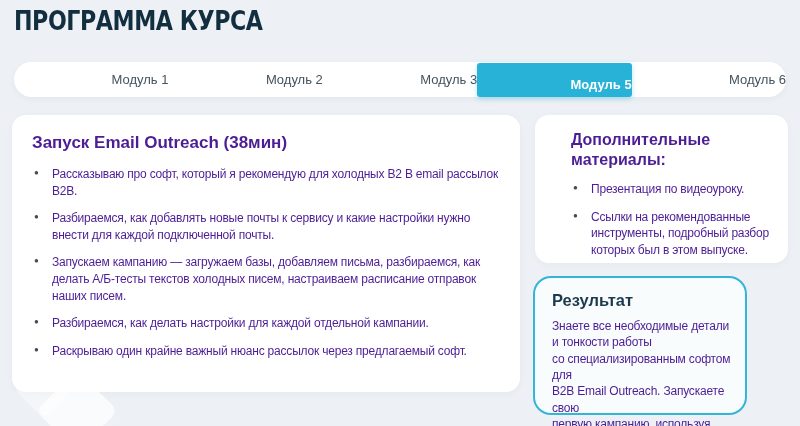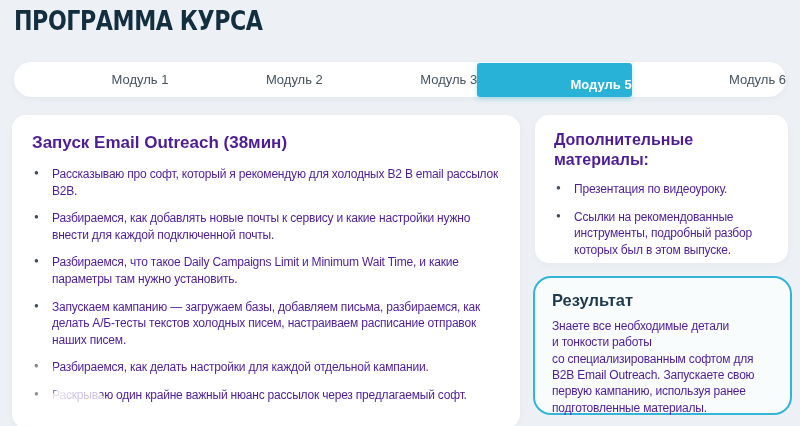--- a/index.html
+++ b/index.html
@@ -38,38 +38,38 @@
   .panel {
     position:absolute; background:#ffffff; border-radius:14px;
     box-shadow:0 2px 8px rgba(20,50,70,0.04);
   }
   .panel-lesson {
     left:12px; top:115px; width:508px; min-height:277px;
     padding:17px 18px 14px 20px;
   }
   .panel-materials {
     left:535px; top:115px; width:253px; height:148px;
-    padding:15px 16px 12px 19px;
+    padding:15px 16px 12px 36px;
   }
   .panel-heading {
     font-size:17px; font-weight:700; color:#4c1d95;
     margin-bottom:13px; line-height:1.25;
   }
   .panel-materials .panel-heading { font-size:16px; margin-bottom:11px; }
   ul.bullets { list-style:none; }
   ul.bullets li {
     position:relative; padding-left:20px; margin-bottom:11px;
     font-size:12px; line-height:1.38; color:#4c1d95; letter-spacing:-0.2px;
   }
   ul.bullets li::before {
     content:"●"; position:absolute; left:2px; top:1px;
     font-size:8px; color:#3f4d59;
   }
   .result-box {
-    position:absolute; left:533px; top:276px; width:259px; height:139px;
+    position:absolute; left:533px; top:276px; width:214px; height:139px;
     background:#f9fcfd; border:2px solid #33b5d8; border-radius:18px;
     padding:13px 14px 10px 17px;
   }
   .result-heading {
     font-size:16.5px; font-weight:700; color:#1d3a4d; margin-bottom:8px;
   }
   .result-body {
     font-size:12px; line-height:1.36; color:#4c1d95;
     white-space:pre-line; letter-spacing:-0.2px;
   }
@@ -91,21 +91,20 @@
   <div class="tab">Модуль 3</div>
   <div class="tab active">Модуль 5</div>
   <div class="tab">Модуль 6</div>
 </nav>
 
 <section class="panel panel-lesson">
   <h2 class="panel-heading">Запуск Email Outreach (38мин)</h2>
   <ul class="bullets">
     <li>Рассказываю про софт, который я рекомендую для холодных B2 B email рассылок B2B.</li>
     <li>Разбираемся, как добавлять новые почты к сервису и какие настройки нужно внести для каждой подключенной почты.</li>
-    <li>Разбираемся, что такое Daily Campaigns Limit и Minimum Wait Time, и какие параметры там нужно установить.</li>
     <li>Запускаем кампанию — загружаем базы, добавляем письма, разбираемся, как делать А/Б-тесты текстов холодных писем, настраиваем расписание отправок наших писем.</li>
     <li>Разбираемся, как делать настройки для каждой отдельной кампании.</li>
     <li>Раскрываю один крайне важный нюанс рассылок через предлагаемый софт.</li>
   </ul>
 </section>
 
 <section class="panel panel-materials">
   <h2 class="panel-heading">Дополнительные материалы:</h2>
   <ul class="bullets">
     <li>Презентация по видеоуроку.</li>

